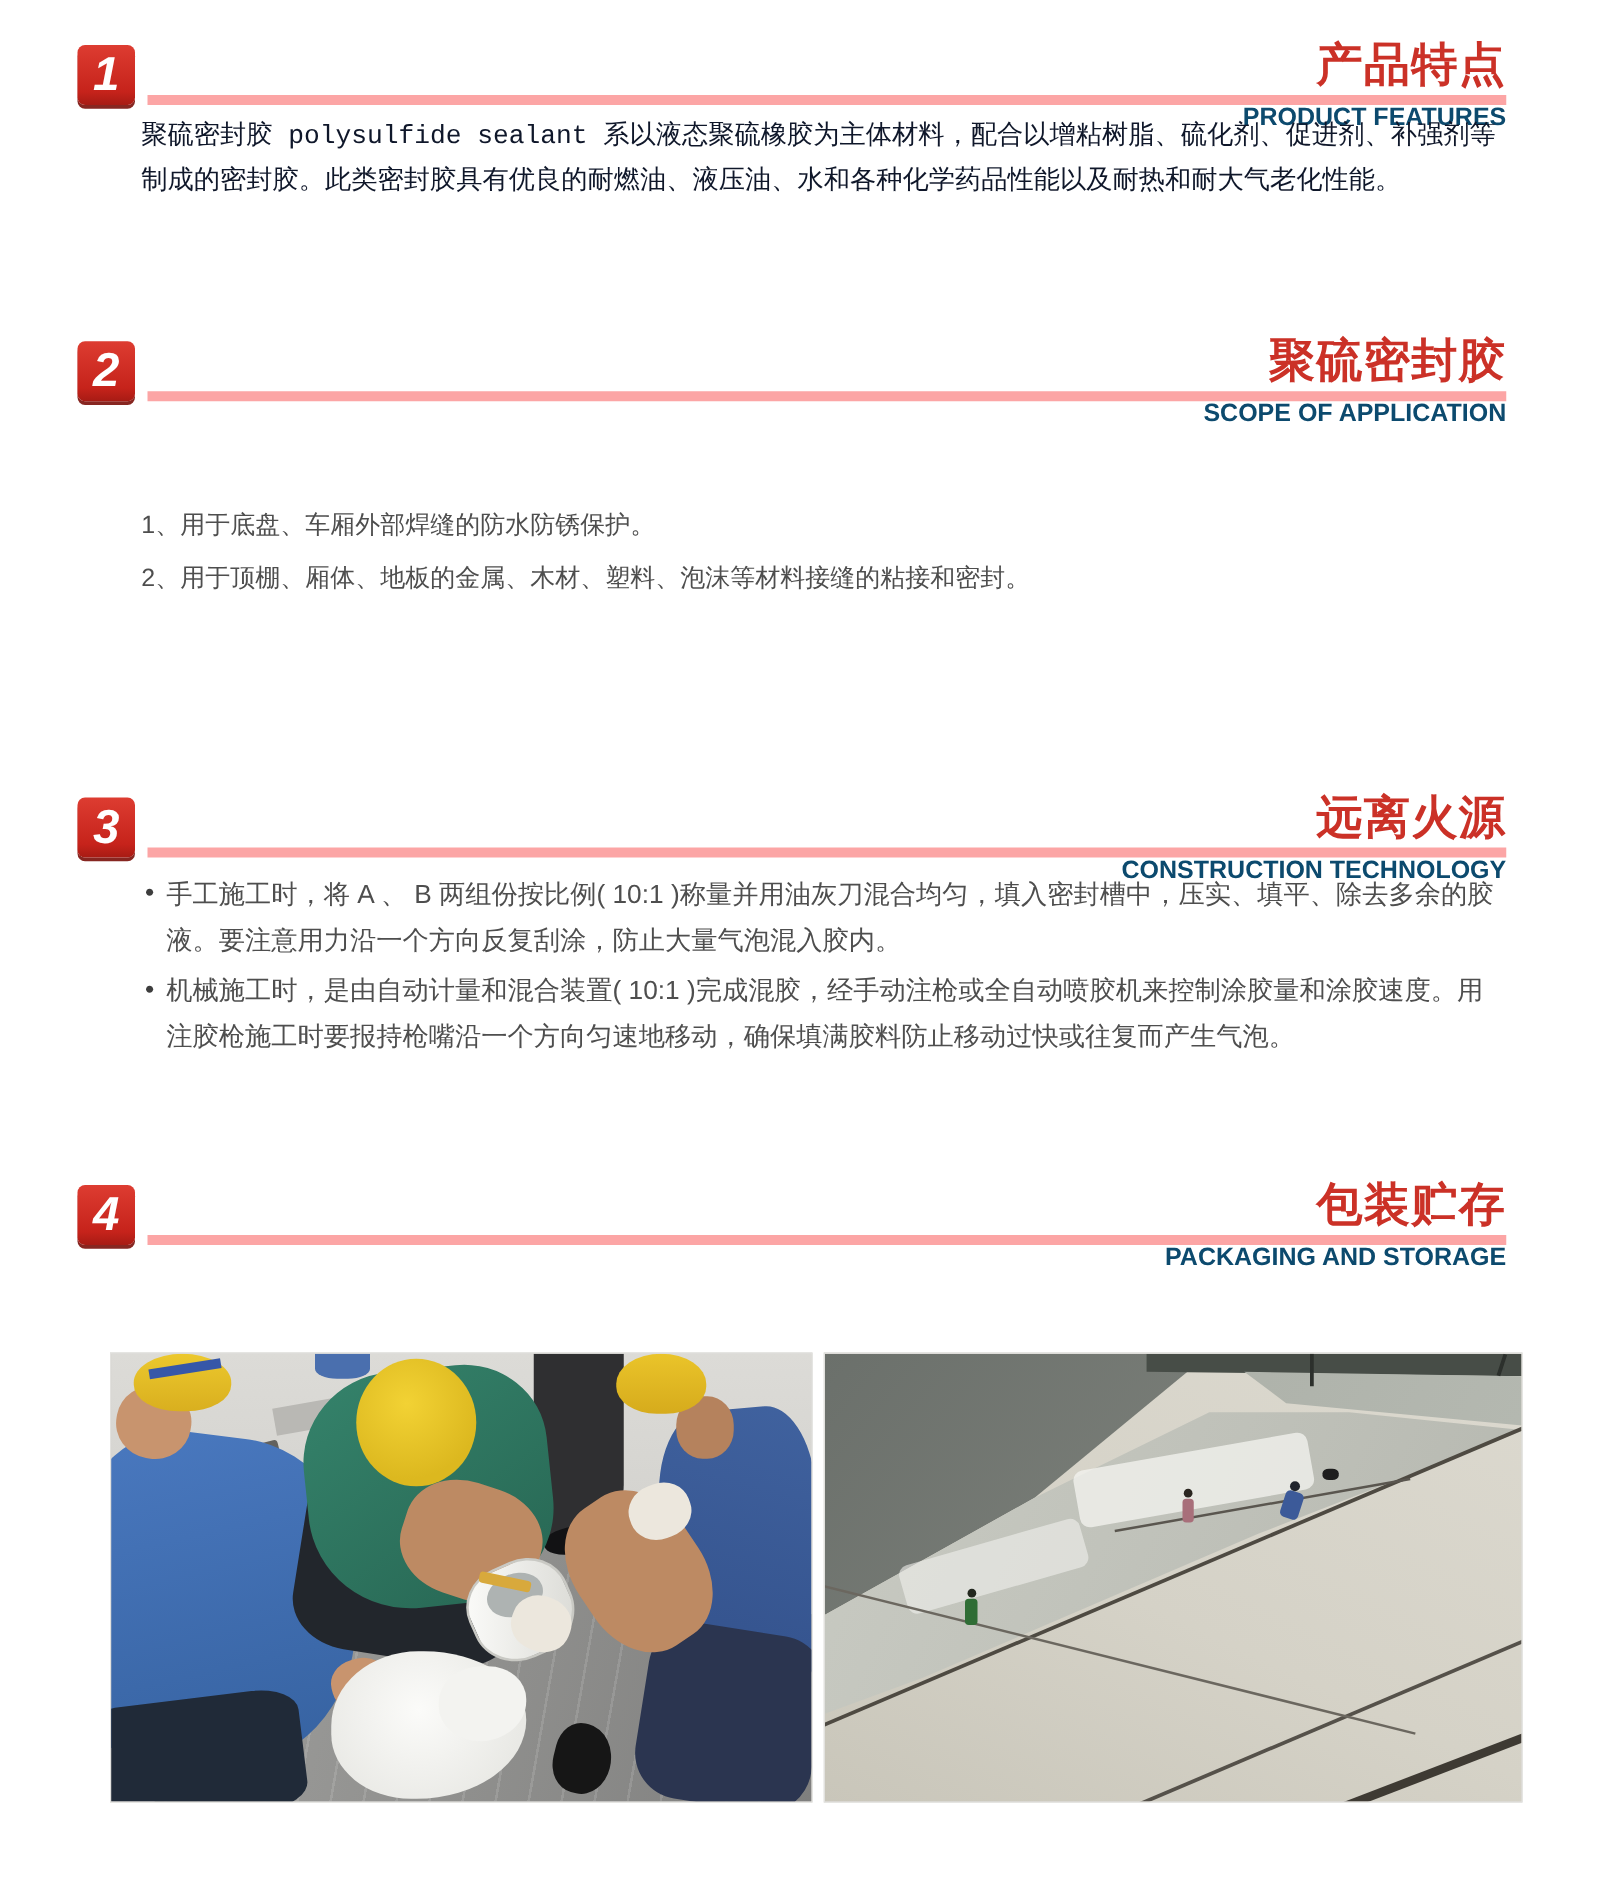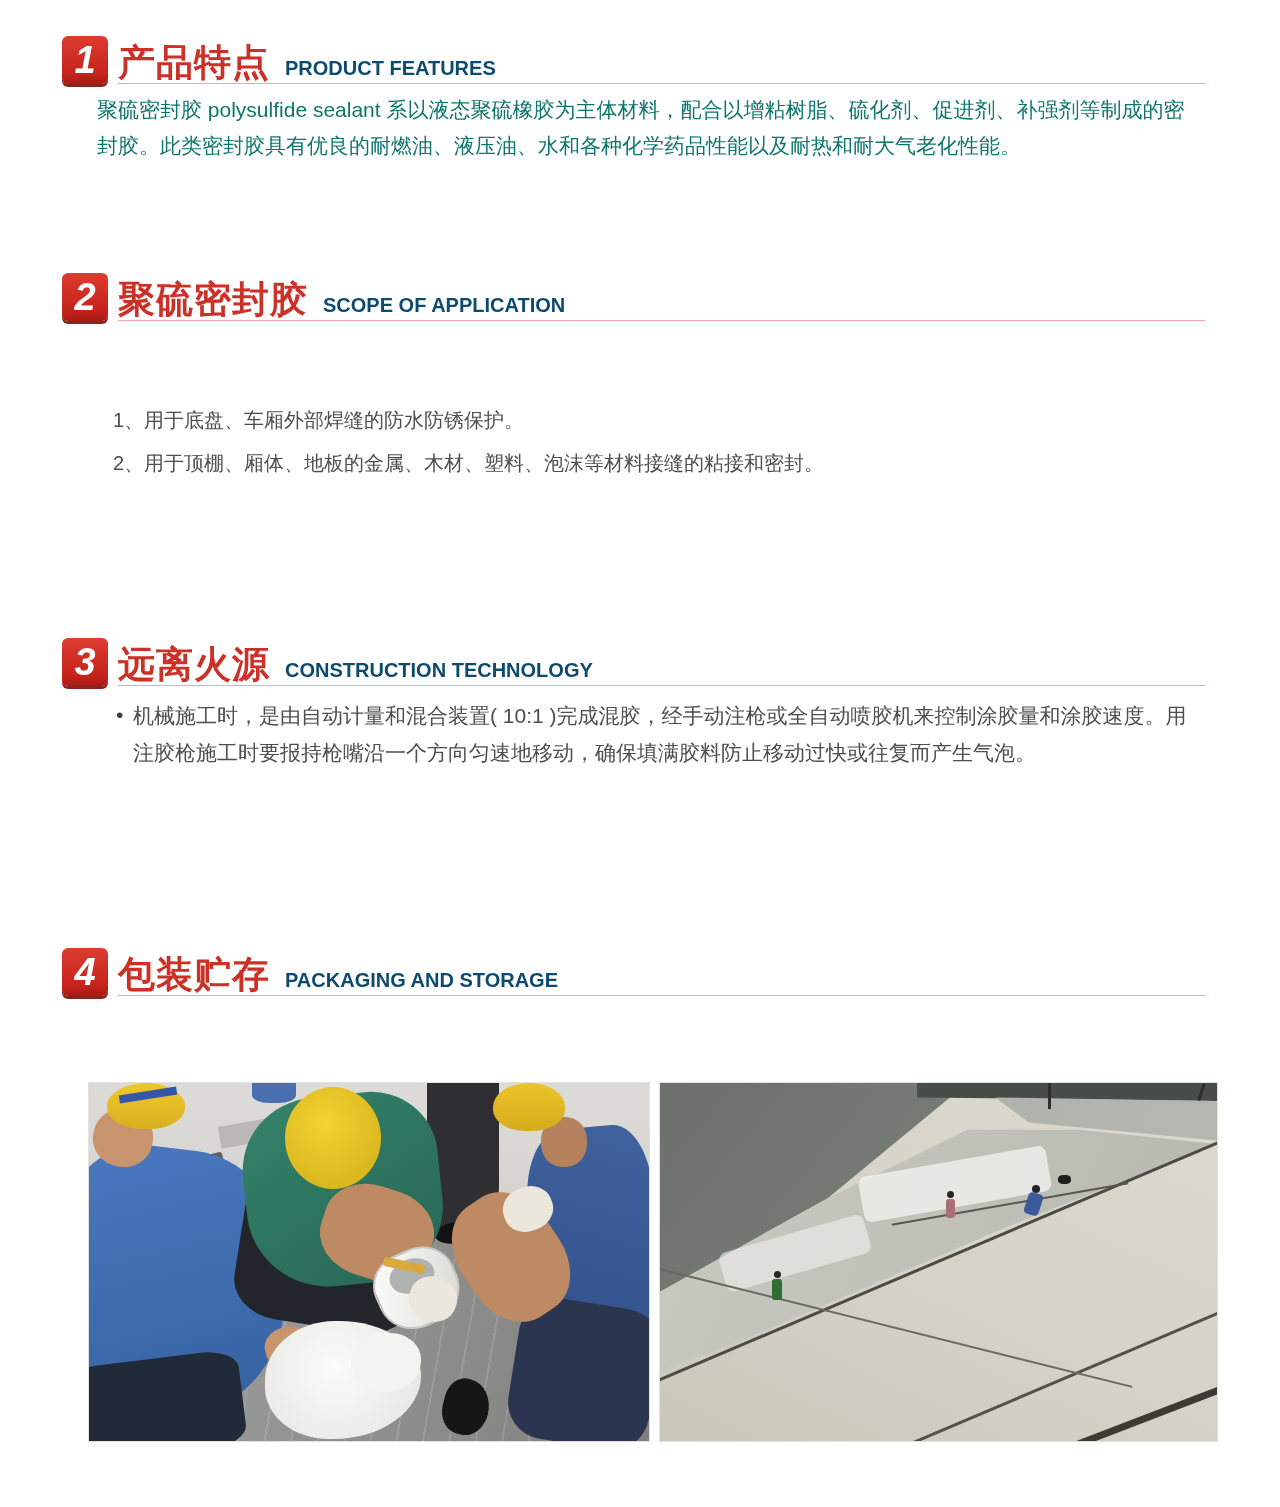--- a/index.html
+++ b/index.html
@@ -11,27 +11,27 @@
   .sec-h{position:absolute;left:62px;width:1143px;height:50px;}
   .badge{
     position:absolute;left:0;bottom:0;width:46px;height:48px;z-index:2;
     background:linear-gradient(180deg,#dd3c31 0%,#c6231b 78%,#a71b14 100%);
     border-radius:6px;box-shadow:0 3px 0 rgba(122,14,9,.9);
     color:#fff;font-size:38px;font-weight:bold;font-style:italic;
     text-align:center;line-height:48px;
   }
   .titles{
     position:absolute;left:56px;right:0;bottom:0;height:50px;
-    border-bottom:1px solid #fca5a5;
-    display:flex;align-items:flex-end;gap:15px;padding-bottom:3px;box-sizing:border-box;
+    border-bottom:8px solid #fca5a5;
+    display:flex;align-items:flex-end;gap:15px;padding-bottom:3px;box-sizing:border-box;flex-direction:column;
   }
   .zh{font-size:37px;font-weight:700;color:#cb3127;line-height:.95;letter-spacing:1px;white-space:nowrap;}
   .en{font-size:20px;font-weight:700;color:#0c4a6e;line-height:1;padding-bottom:2px;white-space:nowrap;}
   
-  .para{position:absolute;left:97px;width:1092px;font-size:21px;line-height:36px;color:#0f766e;margin:0;}
+  .para{position:absolute;left:113px;width:1092px;font-size:21px;line-height:36px;color:#0f172a;margin:0;font-family:Liberation Mono, monospace;}
   .lead{position:absolute;left:113px;width:1090px;font-size:21px;line-height:36px;color:#3a3a3a;font-weight:700;margin:0;}
   .list{position:absolute;left:113px;width:1092px;}
   .list-item{font-size:20px;line-height:25px;color:#4e4e4e;}
   .list-item.g1{margin-bottom:18px;}
   .list-item.g2{margin-bottom:11px;}
   .bullets{position:absolute;left:116px;width:1086px;}
   .bullet{position:relative;padding-left:17px;font-size:21px;line-height:37px;color:#4e4e4e;margin-bottom:3px;}
   .bullet::before{content:"•";position:absolute;left:0;top:-1px;color:#3d3d3d;}
   
   .photo{position:absolute;top:1082px;height:360px;overflow:hidden;background:#d3d2ce;border:1px solid #e2e1de;box-sizing:border-box;}
@@ -134,20 +134,21 @@
   </div>
 
   <header class="sec-h" style="top:636px;">
     <div class="badge">3</div>
     <div class="titles">
       <span class="zh">远离火源</span>
       <span class="en">CONSTRUCTION TECHNOLOGY</span>
     </div>
   </header>
   <div class="bullets" style="top:697px;">
+    <div class="bullet">手工施工时，将 A 、 B 两组份按比例( 10:1 )称量并用油灰刀混合均匀，填入密封槽中，压实、填平、除去多余的胶液。要注意用力沿一个方向反复刮涂，防止大量气泡混入胶内。</div>
     <div class="bullet">机械施工时，是由自动计量和混合装置( 10:1 )完成混胶，经手动注枪或全自动喷胶机来控制涂胶量和涂胶速度。用注胶枪施工时要报持枪嘴沿一个方向匀速地移动，确保填满胶料防止移动过快或往复而产生气泡。</div>
   </div>
 
   <header class="sec-h" style="top:946px;">
     <div class="badge">4</div>
     <div class="titles">
       <span class="zh">包装贮存</span>
       <span class="en">PACKAGING AND STORAGE</span>
     </div>
   </header>

